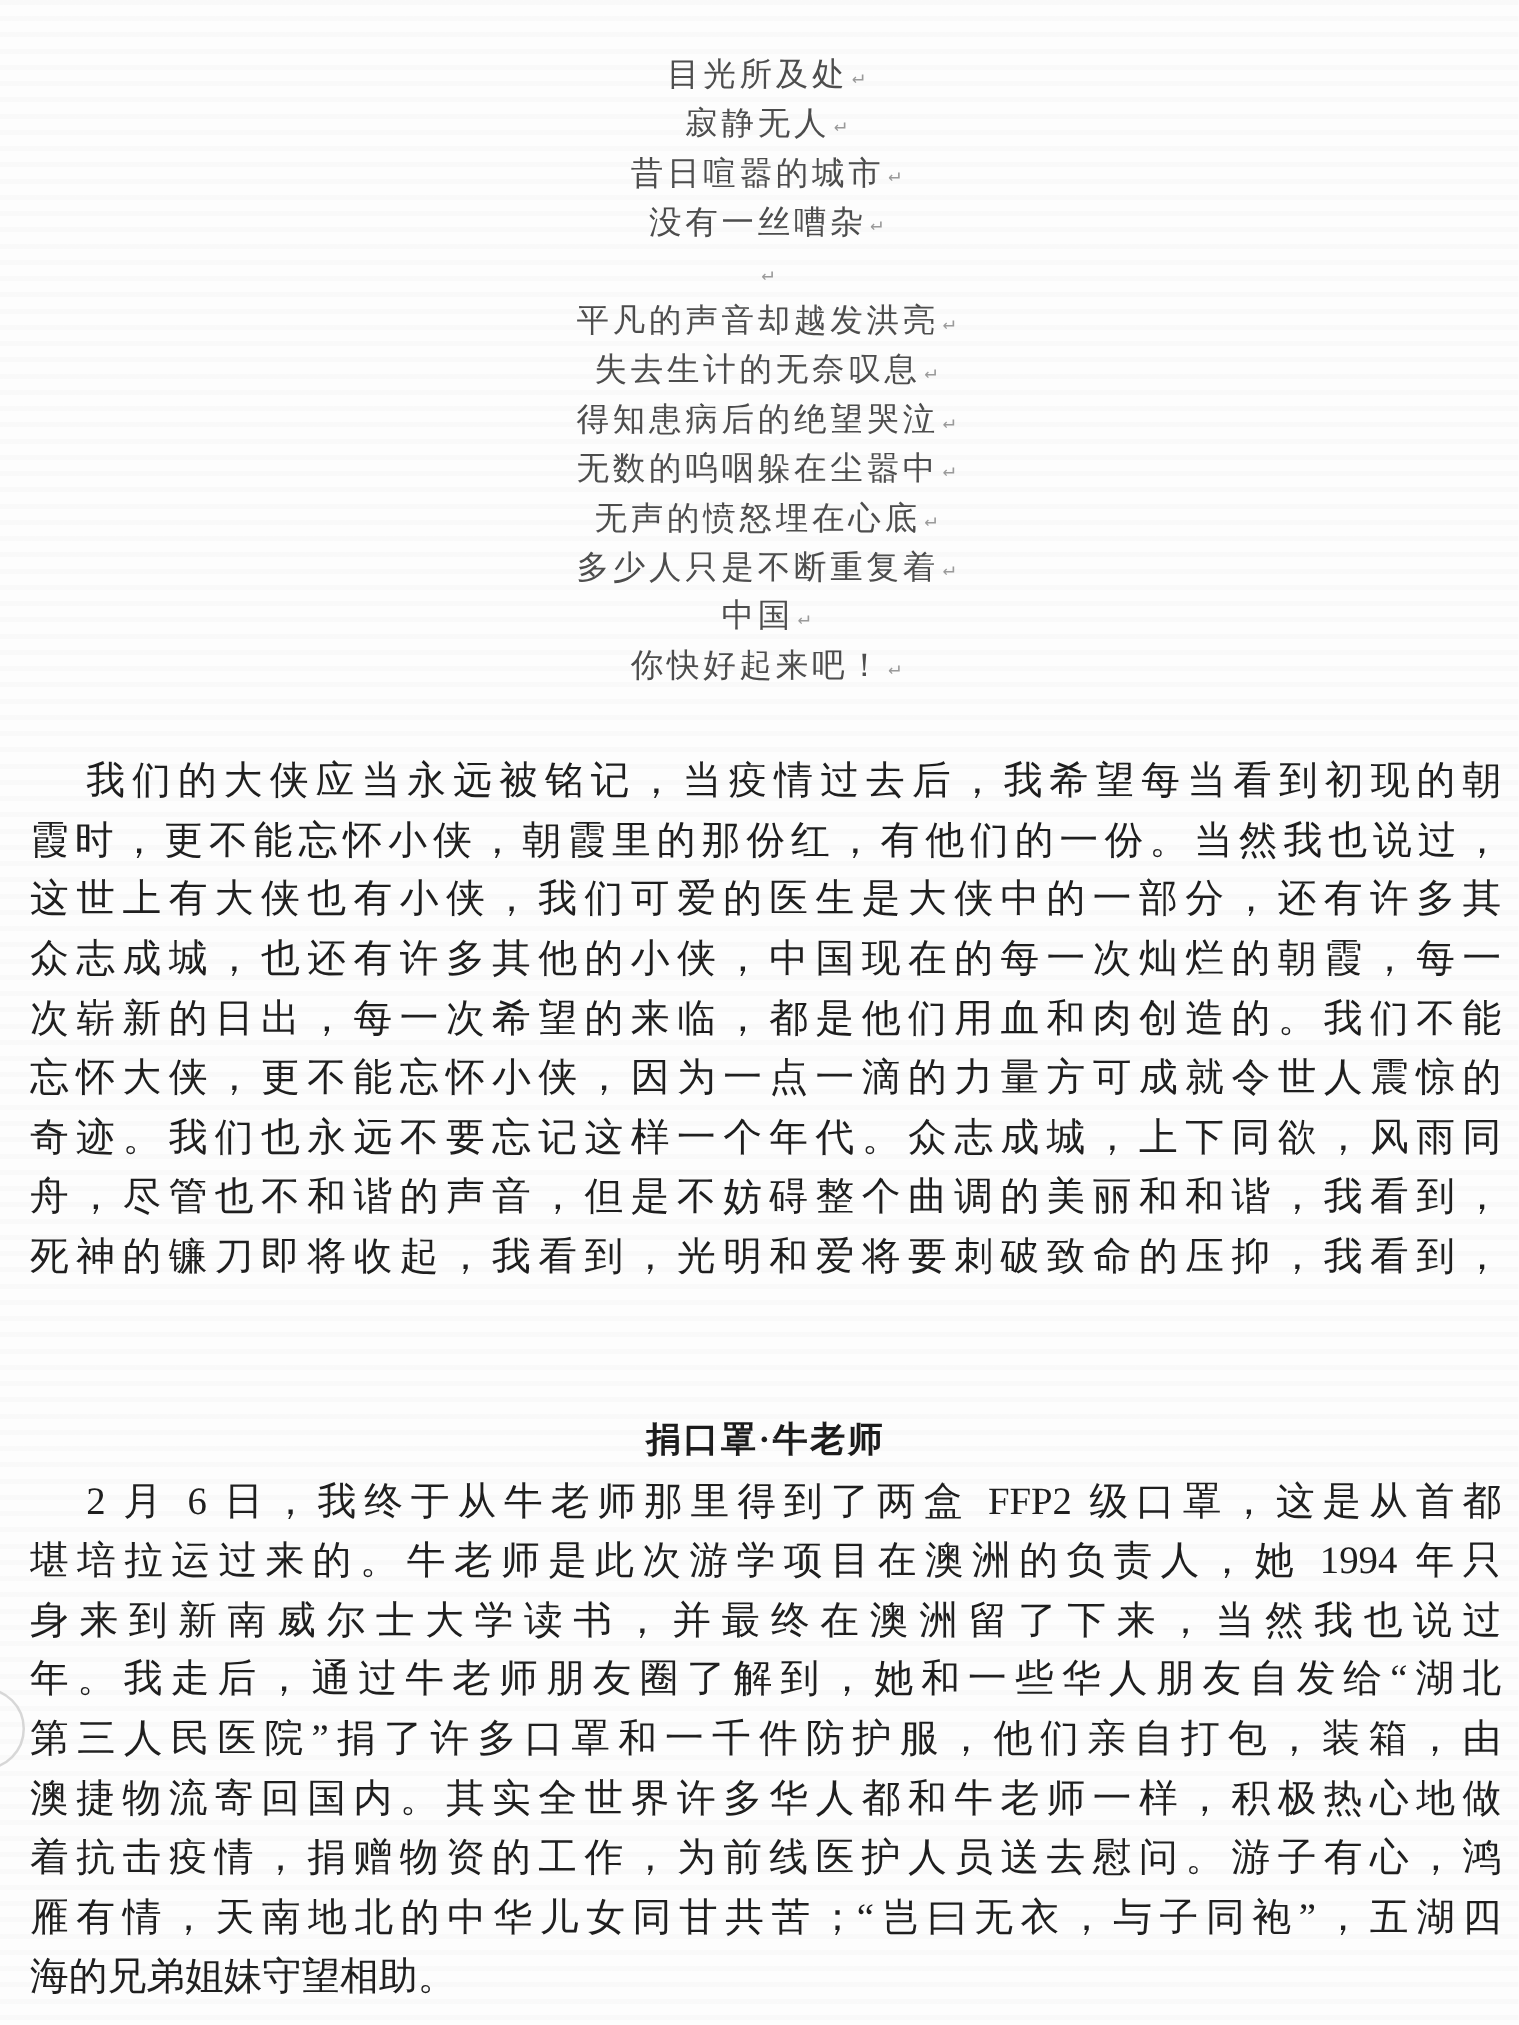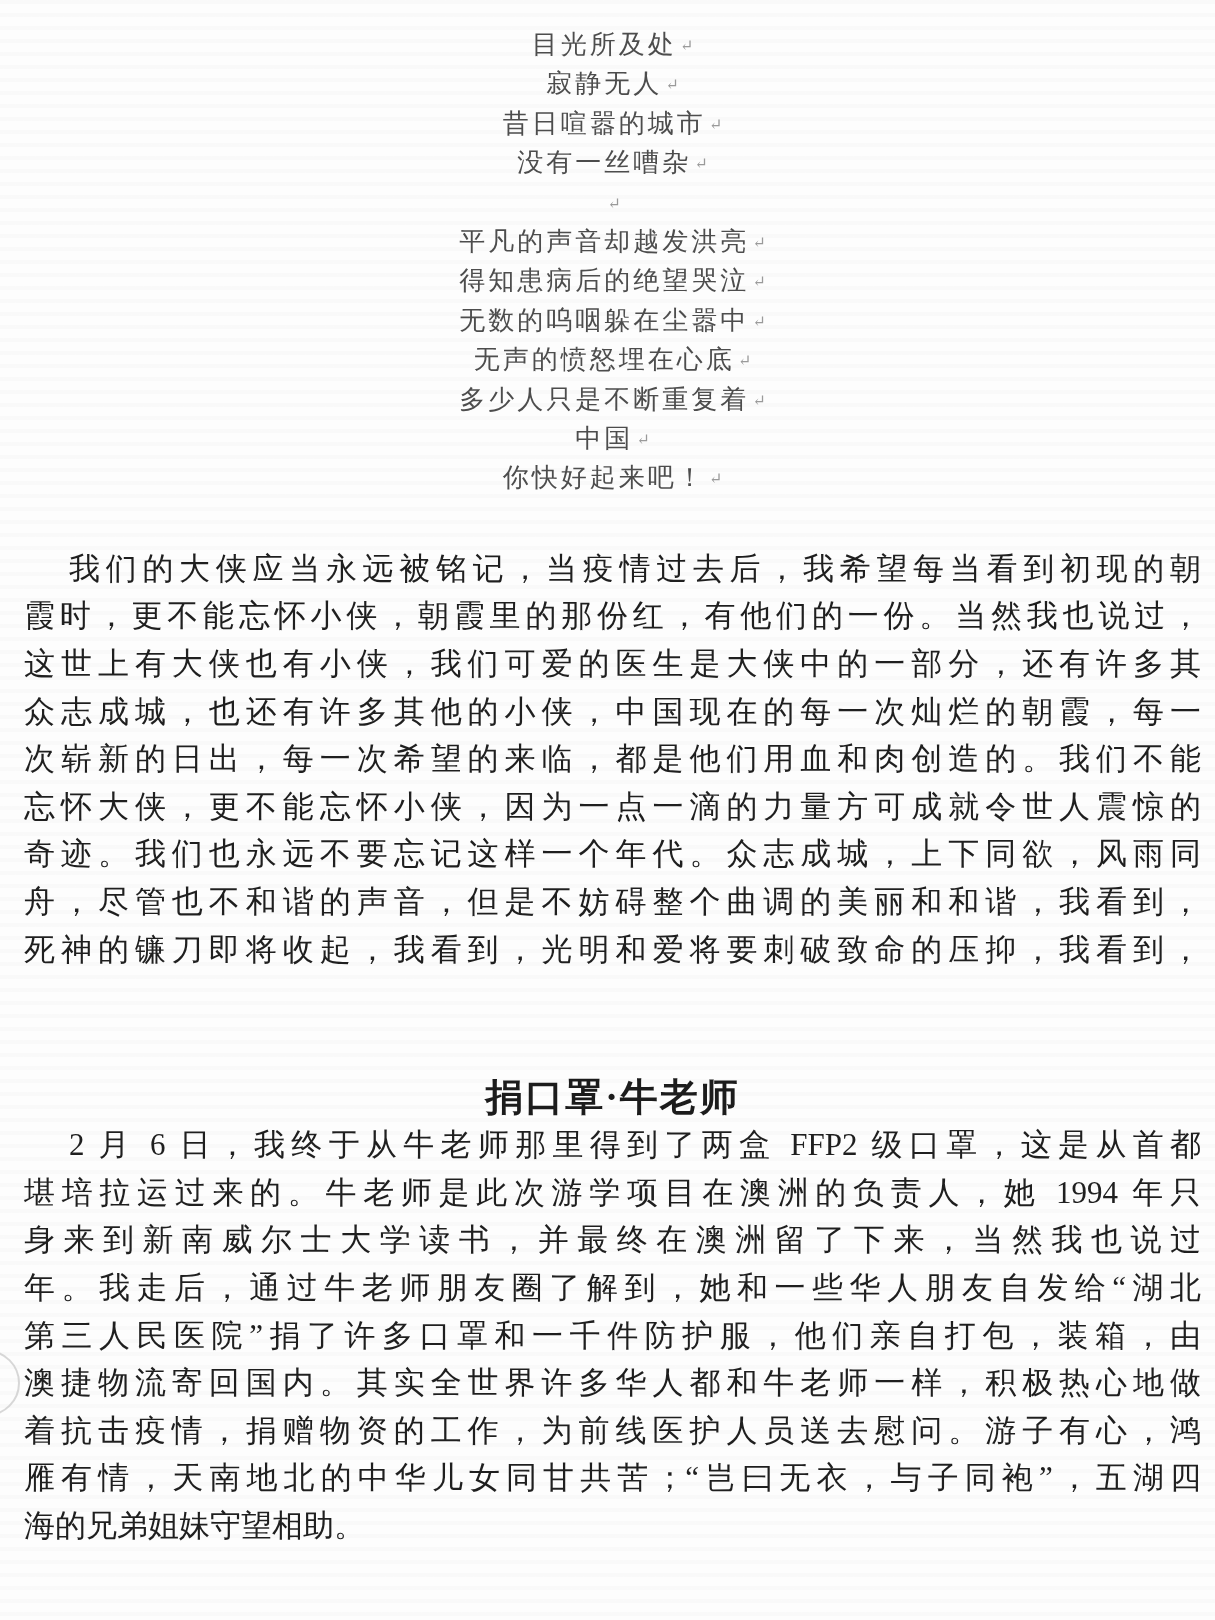--- a/index.html
+++ b/index.html
@@ -34,23 +34,24 @@
     border: 2px solid #c3c3c3;
     border-radius: 50%;
     opacity: 0.65;
   }
   .page {
     position: relative;
     padding: 0 14px 0 24px;
   }
   
   .poem {
-    margin-top: 26px;
+    margin-top: 42px;
     text-align: center;
     color: #4d4d4d;
+    font-family: Liberation Mono, monospace;
   }
   .poem-line {
     font-size: 26px;
     line-height: 38.4px;
     letter-spacing: 3px;
     white-space: nowrap;
   }
   .return-mark {
     font-size: 16px;
     color: #9a9a9a;
@@ -73,21 +74,21 @@
   }
   .body-line.indent {
     padding-left: 45px;
   }
   .body-line.last-line {
     text-align-last: left;
   }
   
   .section-heading {
     margin-top: 100px;
-    font-size: 38px;
+    font-size: 28px;
     line-height: 48px;
     font-weight: bold;
     text-align: center;
     color: #1c1c1c;
     letter-spacing: 2px;
   }
 </style>
 </head>
 <body>
 
@@ -96,20 +97,21 @@
 
 <div class="page">
 
   <div class="poem">
     <div class="poem-line"><span>目光所及处</span><span class="return-mark">↵</span></div>
     <div class="poem-line"><span>寂静无人</span><span class="return-mark">↵</span></div>
     <div class="poem-line"><span>昔日喧嚣的城市</span><span class="return-mark">↵</span></div>
     <div class="poem-line"><span>没有一丝嘈杂</span><span class="return-mark">↵</span></div>
     <div class="poem-line"><span></span><span class="return-mark">↵</span></div>
     <div class="poem-line"><span>平凡的声音却越发洪亮</span><span class="return-mark">↵</span></div>
+    <div class="poem-line"><span>失去生计的无奈叹息</span><span class="return-mark">↵</span></div>
     <div class="poem-line"><span>得知患病后的绝望哭泣</span><span class="return-mark">↵</span></div>
     <div class="poem-line"><span>无数的呜咽躲在尘嚣中</span><span class="return-mark">↵</span></div>
     <div class="poem-line"><span>无声的愤怒埋在心底</span><span class="return-mark">↵</span></div>
     <div class="poem-line"><span>多少人只是不断重复着</span><span class="return-mark">↵</span></div>
     <div class="poem-line"><span>中国</span><span class="return-mark">↵</span></div>
     <div class="poem-line"><span>你快好起来吧！</span><span class="return-mark">↵</span></div>
   </div>
 
   <div class="para para-1">
     <div class="body-line indent">我们的大侠应当永远被铭记，当疫情过去后，我希望每当看到初现的朝</div>

